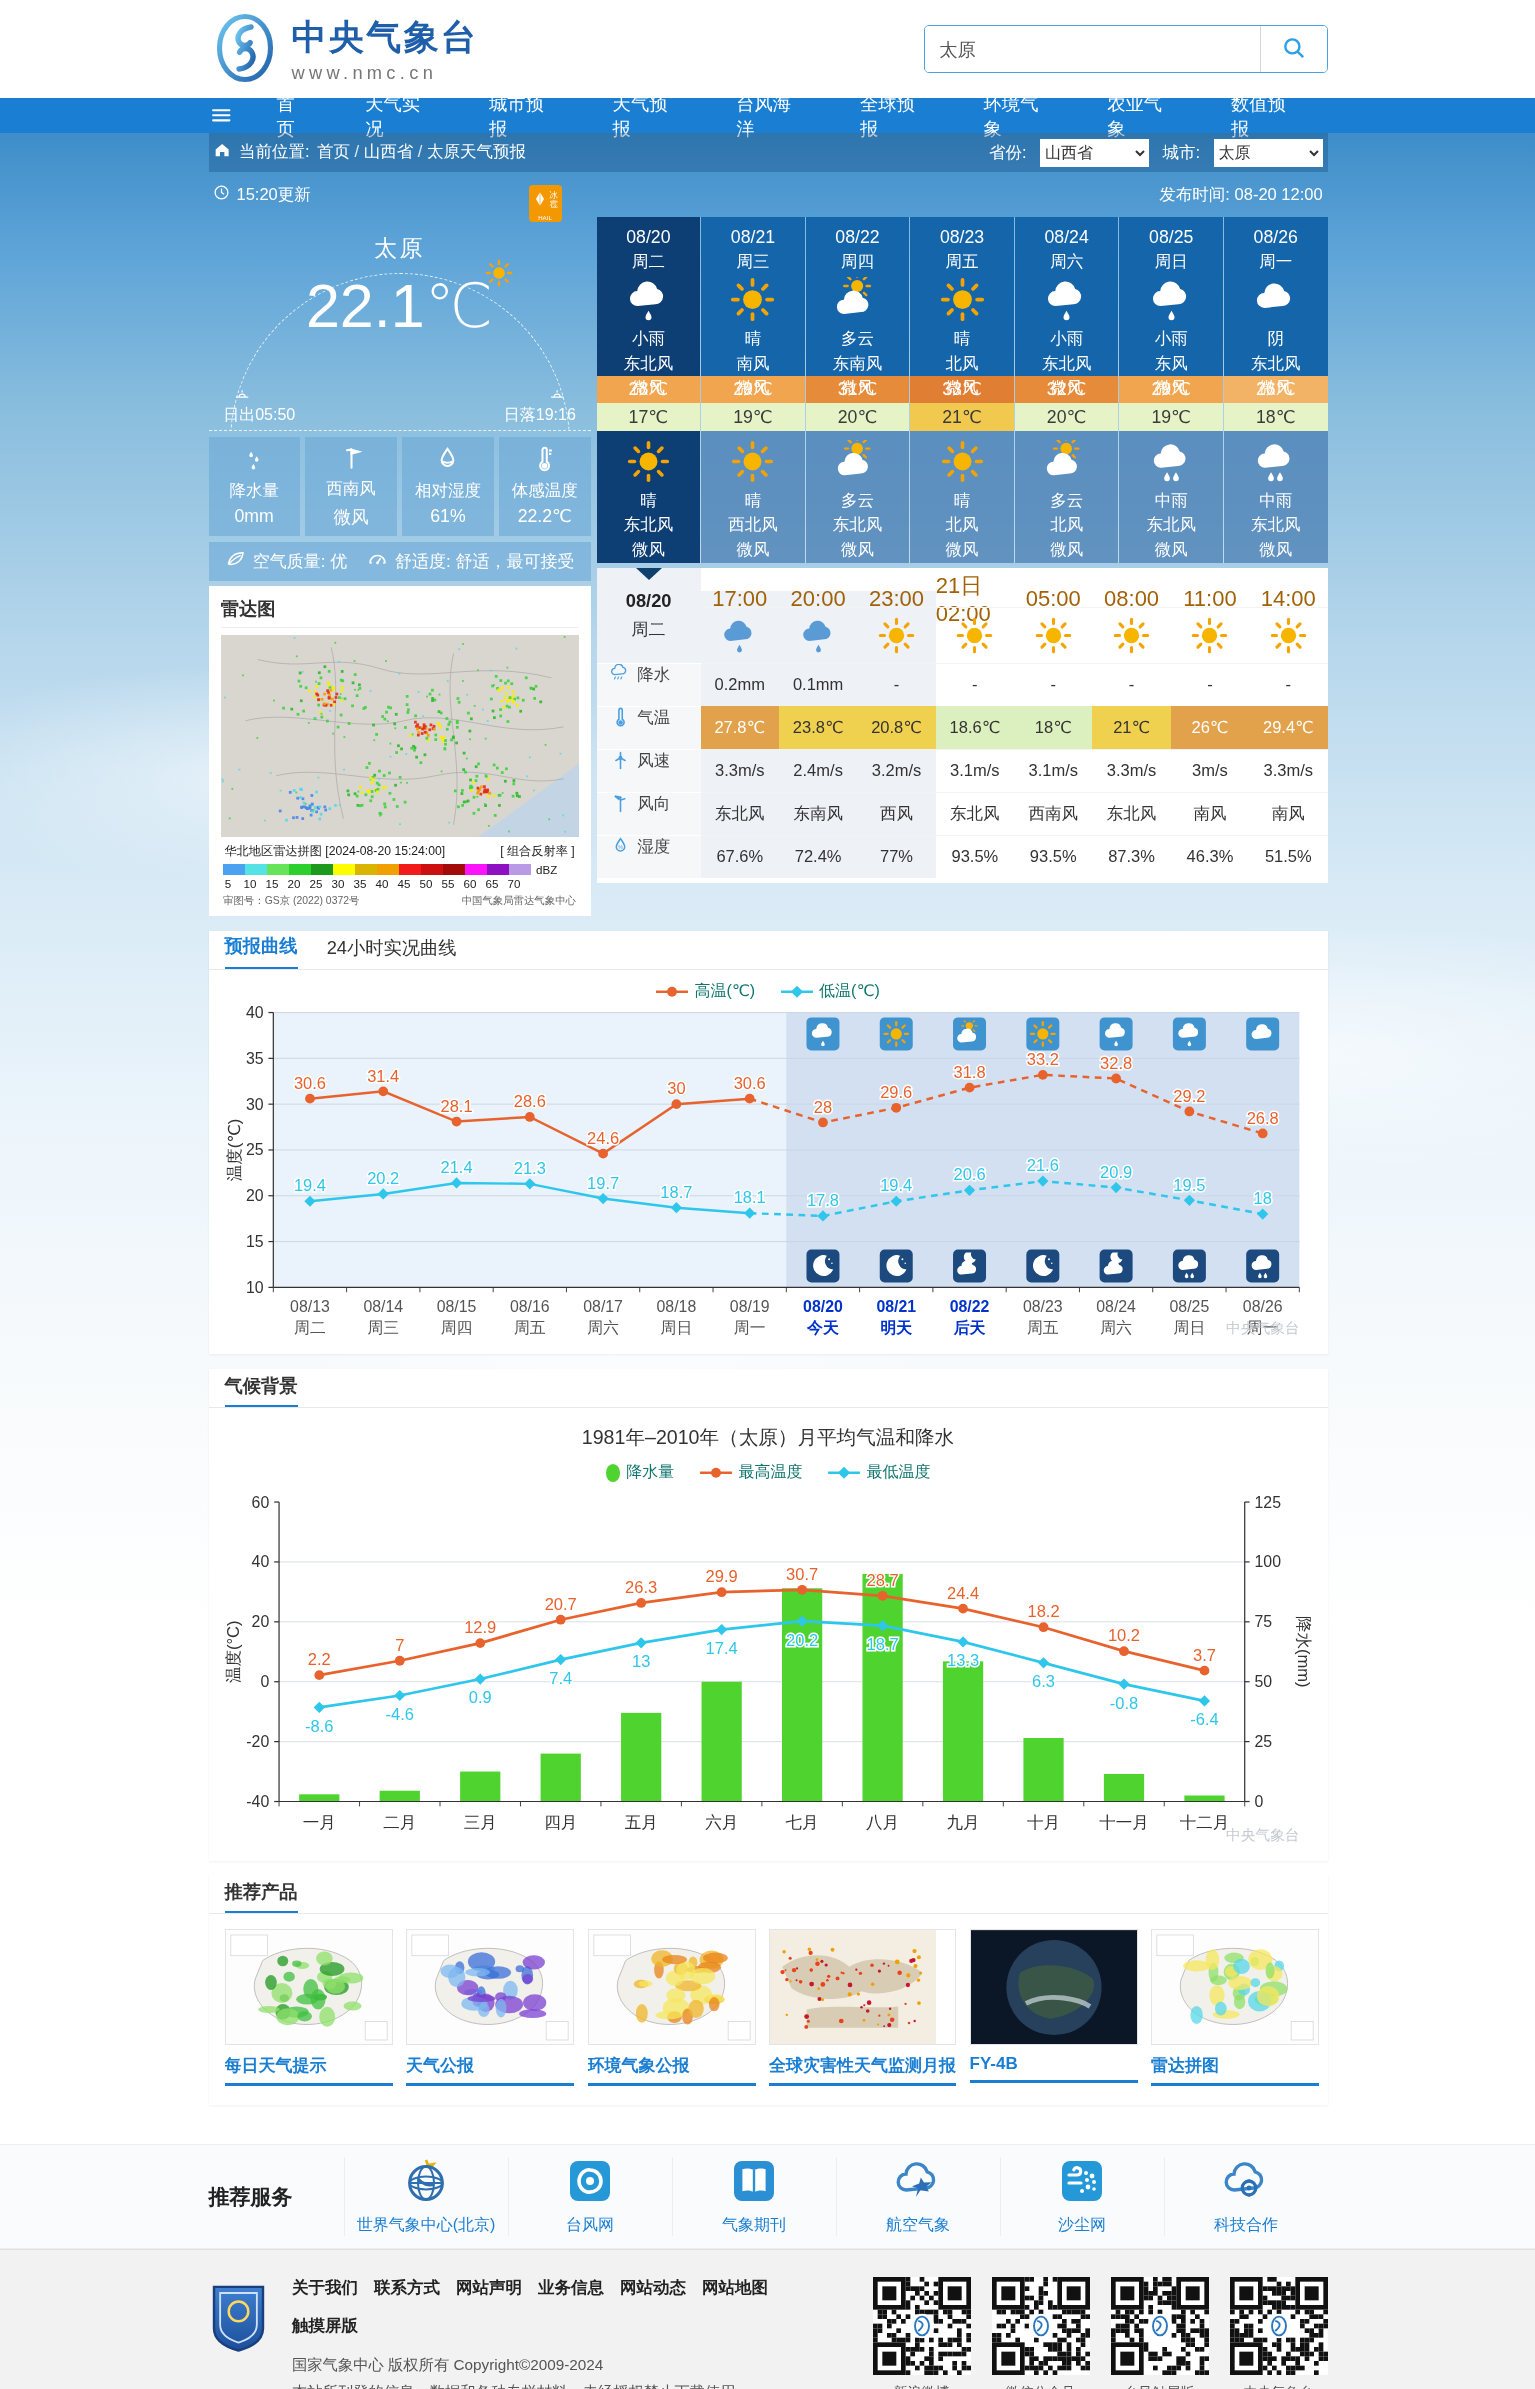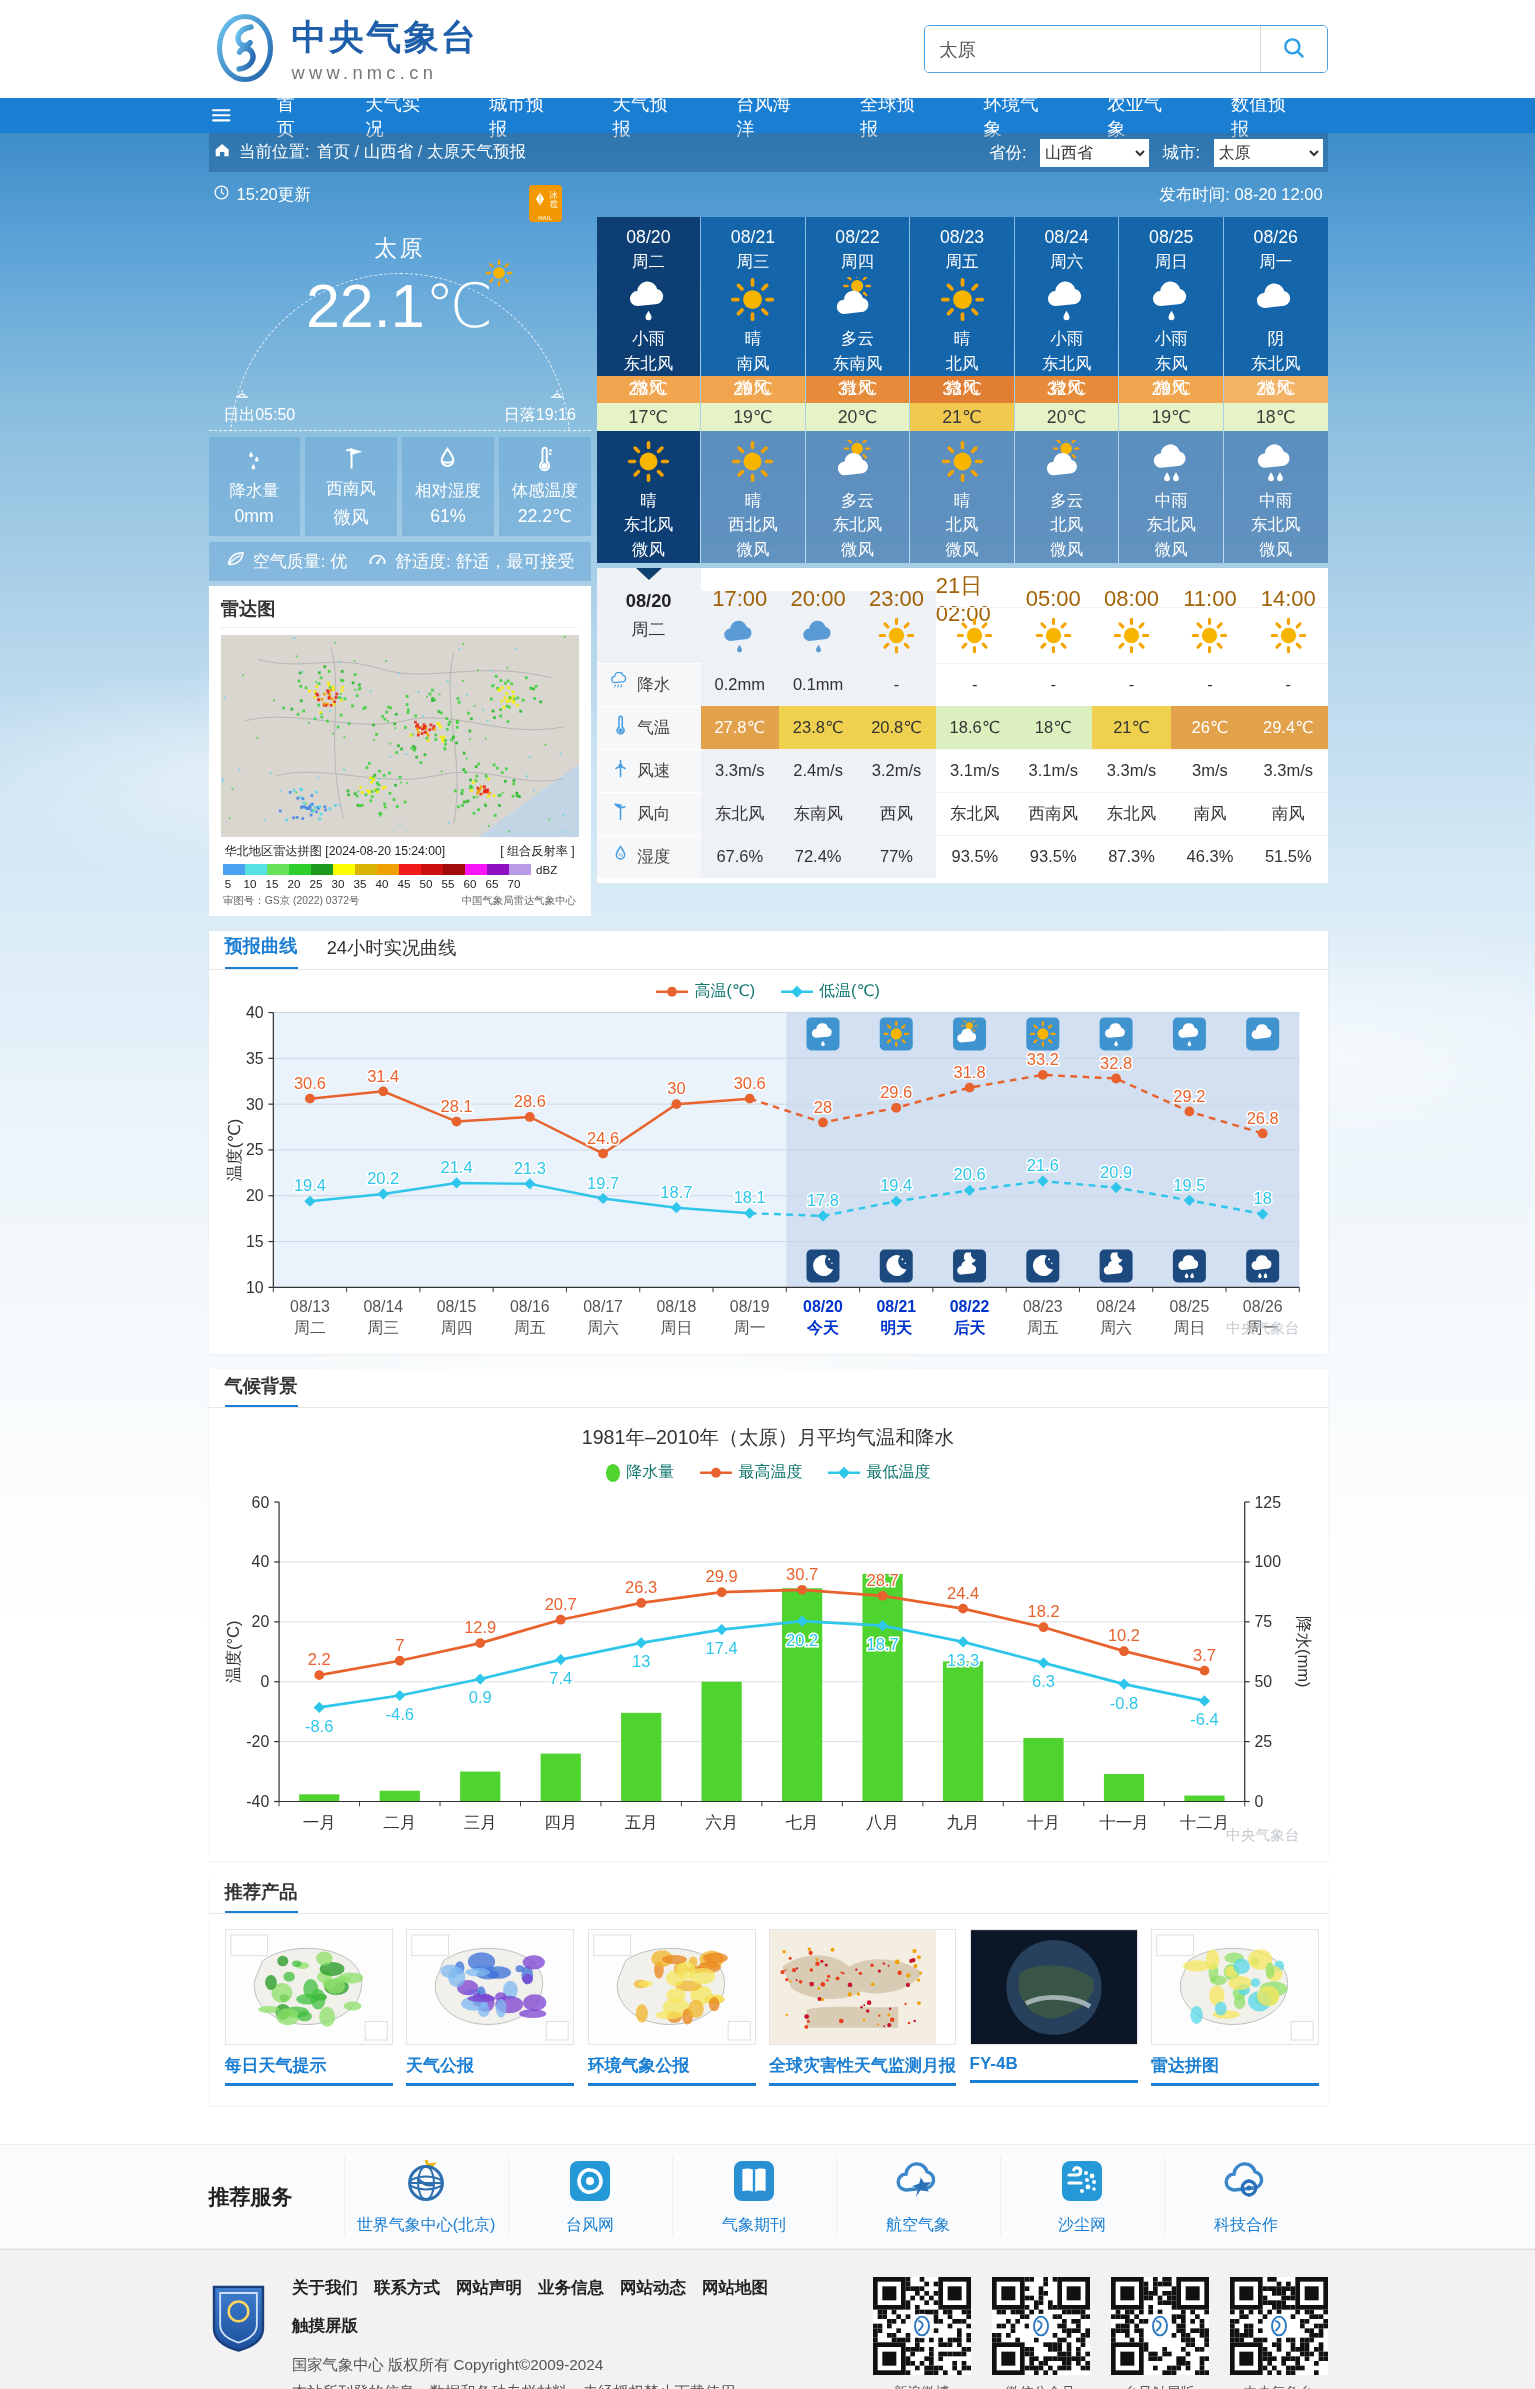--- a/index.html
+++ b/index.html
@@ -91,21 +91,21 @@
   .fc-txt { font-size:16.5px; height:24.5px; line-height:24.5px; }
   .fc-high { height:27px; line-height:27px; text-align:center; color:#fff; font-size:17.7px; }
   .fc-low { height:28px; line-height:28px; text-align:center; color:#3a3a3a; font-size:17.7px; }
 
   
   .hourly { margin-top:4.9px; background:#fff; display:grid; grid-template-columns:104px repeat(8,1fr); grid-template-rows:39px 56px 43px 43px 43px 43px 43px; padding-bottom:4.9px; }
   .h-tab { grid-column:1; grid-row:1/3; background:#eef1f5; display:flex; flex-direction:column; align-items:center; justify-content:center; gap:6.1px; position:relative; cursor:pointer; }
   .h-tab .tri { position:absolute; top:0; left:50%; transform:translateX(-50%); width:0; height:0; border-left:13.5px solid transparent; border-right:13.5px solid transparent; border-top:12.2px solid #10406e; }
   .h-tab-date { font-size:18.3px; font-weight:bold; color:#222; }
   .h-tab-week { font-size:17px; color:#333; }
-  .h-label { background:#f6f7f9; display:flex; align-items:center; gap:6.1px; padding-left:13.5px; font-size:16.5px; color:#444; border-top:0.6px solid #fff; }
+  .h-label { background:#f6f7f9; display:flex; align-items:flex-start; gap:6.1px; padding-left:13.5px; font-size:16.5px; color:#444; border-top:0.6px solid #fff; }
   .h-cell { display:flex; align-items:center; justify-content:center; font-size:16.5px; color:#333; border-top:0.6px solid #f3f3f3; }
   .h-time { font-size:22px; color:#a16207; border-top:0;margin-top:23px; }
   .h-shade { background:#eef1f6; }
 
   
   .wide-card { margin-top:14.7px; background:#fff; box-shadow:0 0.6px 2.4px rgba(0,0,0,.06); }
   .card-head { display:flex; align-items:flex-end; gap:29px; padding:0 16px; border-bottom:0.6px solid #e8e8e8; height:39px; }
   .tab { font-size:18.3px; padding-bottom:8.6px; cursor:pointer; color:#333; }
   .tab.active { color:#1a7ed3; border-bottom:2.4px solid #1a7ed3; font-weight:bold; }
   .sec-title { font-size:18.3px; font-weight:bold; color:#333; padding-bottom:7.3px; border-bottom:2.4px solid #1a7ed3; cursor:default; }

